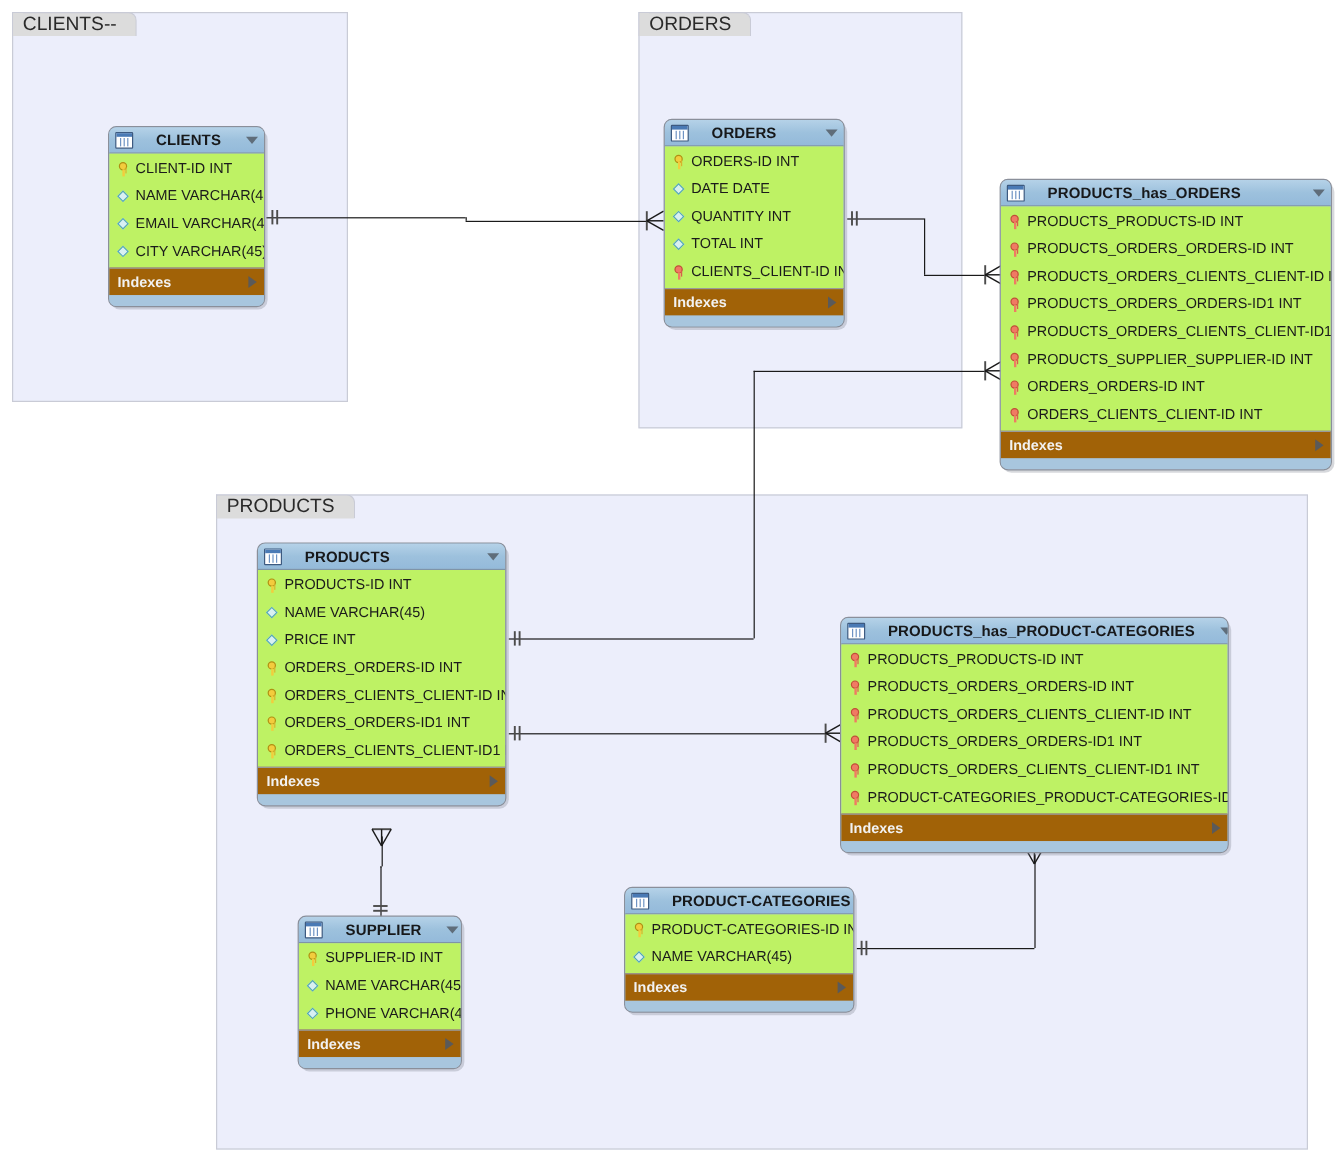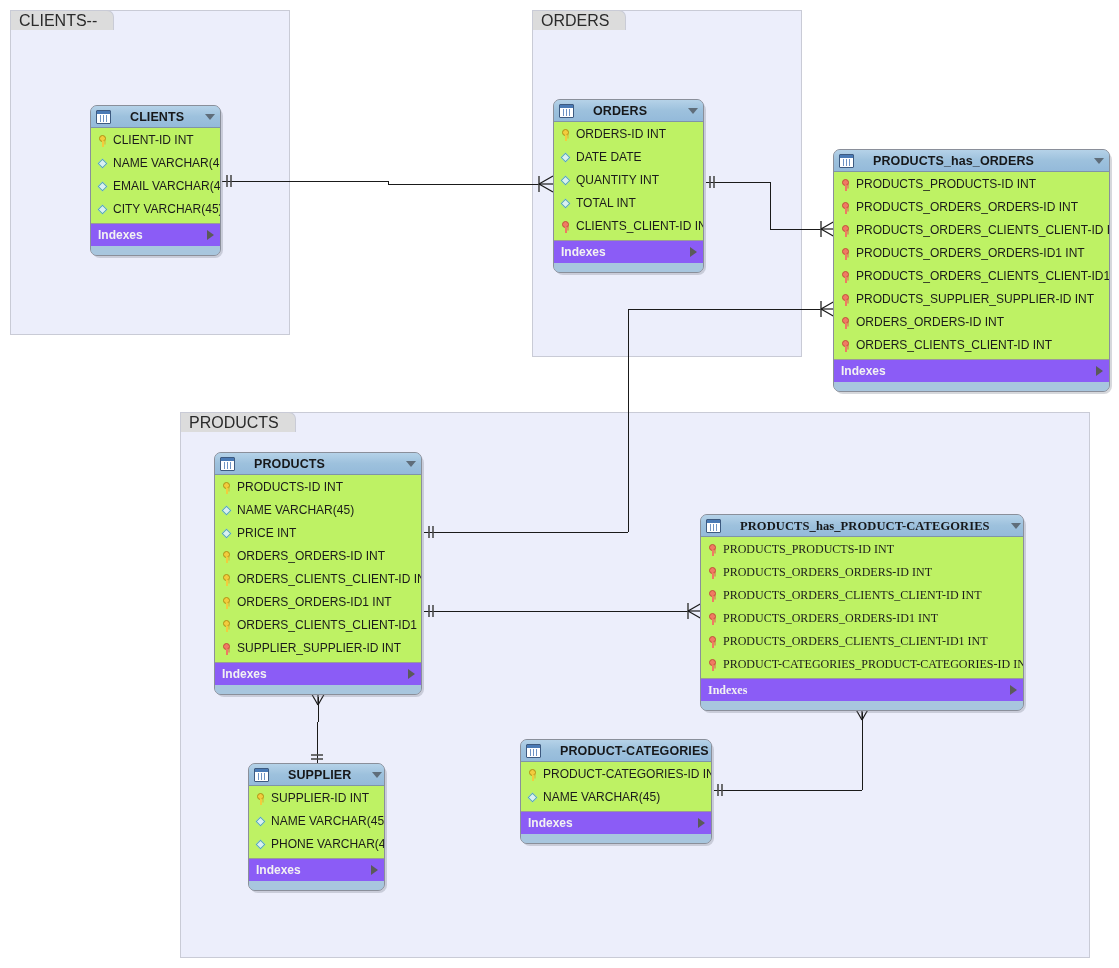--- a/index.html
+++ b/index.html
@@ -81,21 +81,21 @@
     background:#f07a63;box-shadow:2px -2px 0 -0.5px #d8604a;
   }
   .key-plain{width:11px;height:14px;margin-right:5px;flex:0 0 auto;position:relative;}
   .key-plain:before{
     content:"";position:absolute;left:1.5px;top:3.5px;width:7px;height:7px;
     background:#d9f0f2;border:1px solid #56a9b2;box-sizing:border-box;
     transform:rotate(45deg);
   }
 
   .tbl-foot{
-    height:23px;line-height:23px;background:#8b5cf6;
+    height:23px;line-height:23px;background:#a16207;
     border-top:1px solid #9a9a9a;
     display:flex;align-items:center;padding:0 6px 0 7px;box-sizing:border-box;
   }
   .tbl-foot .ftxt{font-size:12px;font-weight:bold;color:#f2f2f2;flex:1 1 auto;}
   .caret-right{
     width:0;height:0;flex:0 0 auto;
     border-top:5px solid transparent;border-bottom:5px solid transparent;
     border-left:7px solid #5a5a5a;
   }
   .tbl-base{height:9px;background:#a8c6de;}
@@ -351,33 +351,29 @@
               <span class="lbl">ORDERS_CLIENTS_CLIENT-ID INT</span>
             </div>
             <div class="col">
               <span class="key key-pk"></span>
               <span class="lbl">ORDERS_ORDERS-ID1 INT</span>
             </div>
             <div class="col">
               <span class="key key-pk"></span>
               <span class="lbl">ORDERS_CLIENTS_CLIENT-ID1 INT</span>
             </div>
-            <div class="col">
-              <span class="key key-fk"></span>
-              <span class="lbl">SUPPLIER_SUPPLIER-ID INT</span>
-            </div>
-          </div>
-          <div class="tbl-foot">
-            <span class="ftxt">Indexes</span>
-            <span class="caret-right"></span>
-          </div>
-          <div class="tbl-base"></div>
-        </div>
-      </div>
-      <div class="tbl" style="left: 700px; top: 514px; width: 324px; font-family: Liberation Serif, serif;">
+          </div>
+          <div class="tbl-foot">
+            <span class="ftxt">Indexes</span>
+            <span class="caret-right"></span>
+          </div>
+          <div class="tbl-base"></div>
+        </div>
+      </div>
+      <div class="tbl" style="left: 700px; top: 514px; width: 324px;">
         <div class="tbl-shadow"></div>
         <div class="tbl-body">
           <div class="tbl-head">
             <span class="tbl-icon"></span>
             <span class="tbl-title">PRODUCTS_has_PRODUCT-CATEGORIES</span>
             <span class="caret-down"></span>
           </div>
           <div class="cols">
             <div class="col">
               <span class="key key-fk"></span>

